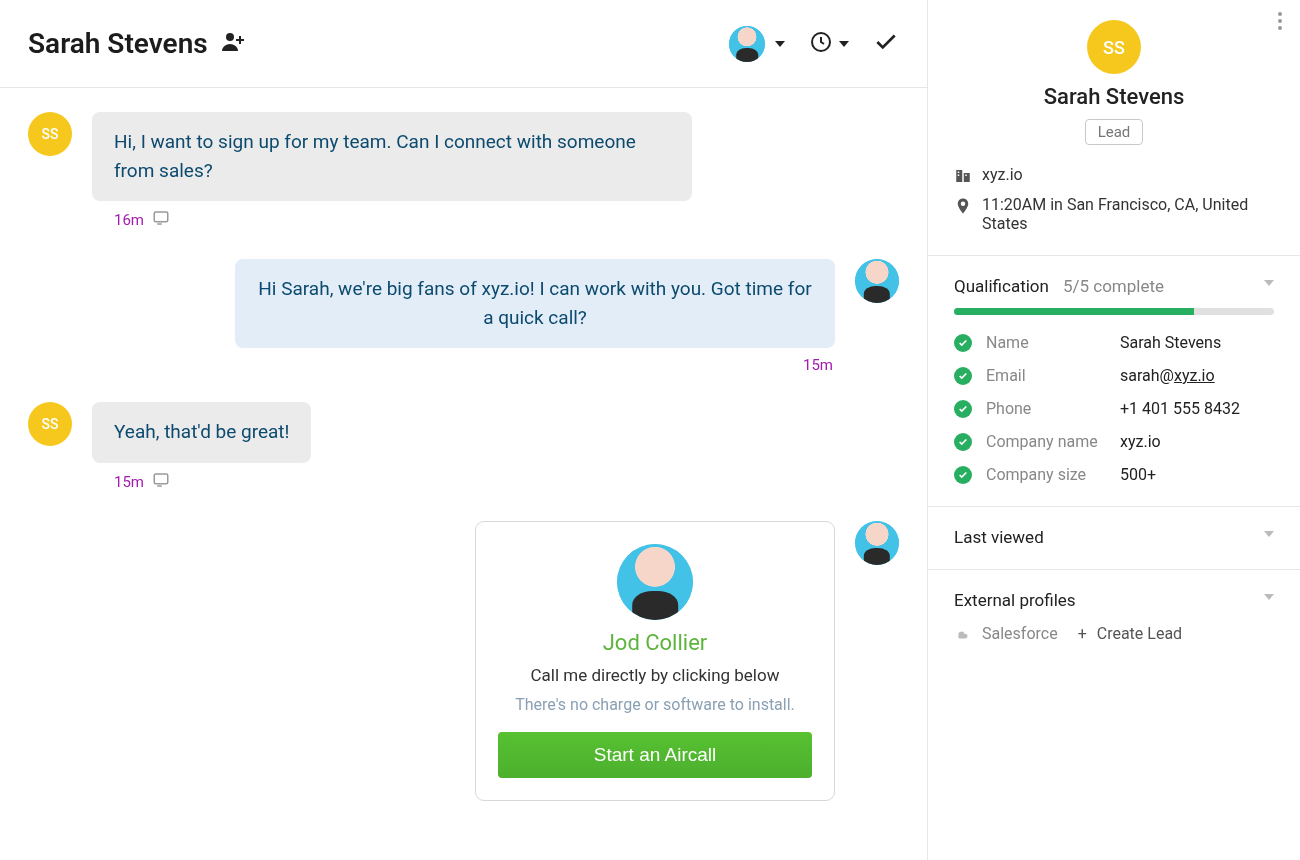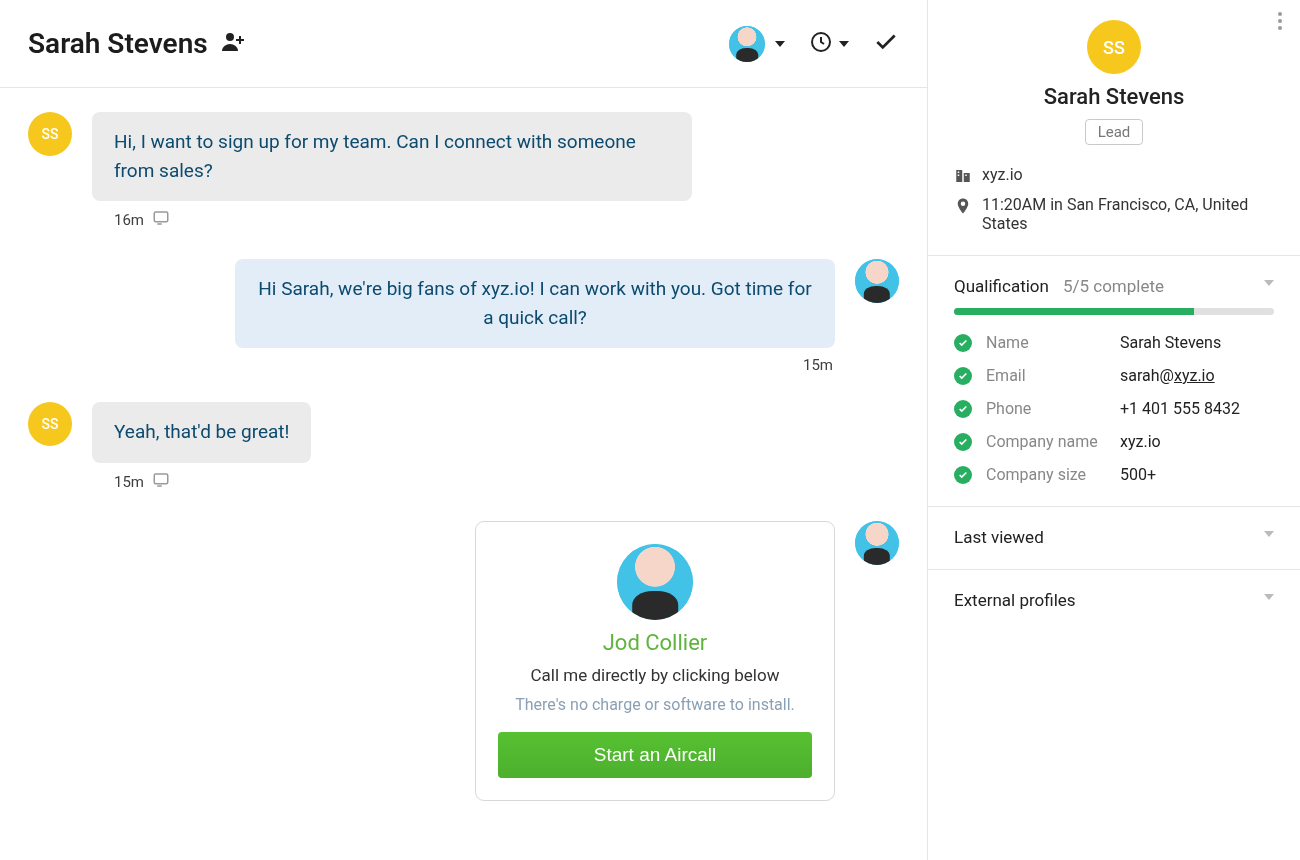--- a/index.html
+++ b/index.html
@@ -70,21 +70,21 @@
     padding: 16px 22px;
     border-radius: 8px;
     font-size: 19px;
     line-height: 1.5;
     color: #0c4a6e;
   }
   .bubble.incoming { background: #ebebeb; }
   .bubble.outgoing { background: #e2edf8; text-align: center; }
   .meta {
     font-size: 15px;
-    color: #404040;
+    color: #a21caf;
     display: flex;
     align-items: center;
     gap: 8px;
     margin: 6px 0 28px 86px;
   }
   .meta.right { justify-content: flex-end; margin: 6px 66px 28px 0; }
   .sidebar {
     width: 372px;
     display: flex;
     flex-direction: column;
@@ -373,14 +373,22 @@
       <span>Last viewed</span>
       <span class="chev caret-down" style="border-top-color:#bbb;"></span>
     </div>
   </div>
 
   <div class="section">
     <div class="section-header">
       <span>External profiles</span>
       <span class="chev caret-down" style="border-top-color:#bbb;"></span>
     </div>
+    <div class="ext-row">
+      <svg width="18" height="18" viewBox="0 0 24 24" fill="#bbb">
+          <path d="M6 14a4 4 0 118-2 3 3 0 014 3 3 3 0 01-3 3H7a3 3 0 01-1-4z"></path>
+        </svg>
+      <span>Salesforce</span>
+      <span class="plus">+</span>
+      <span style="color:#555;">Create Lead</span>
+    </div>
   </div>
 </div>
 
 </body></html>

